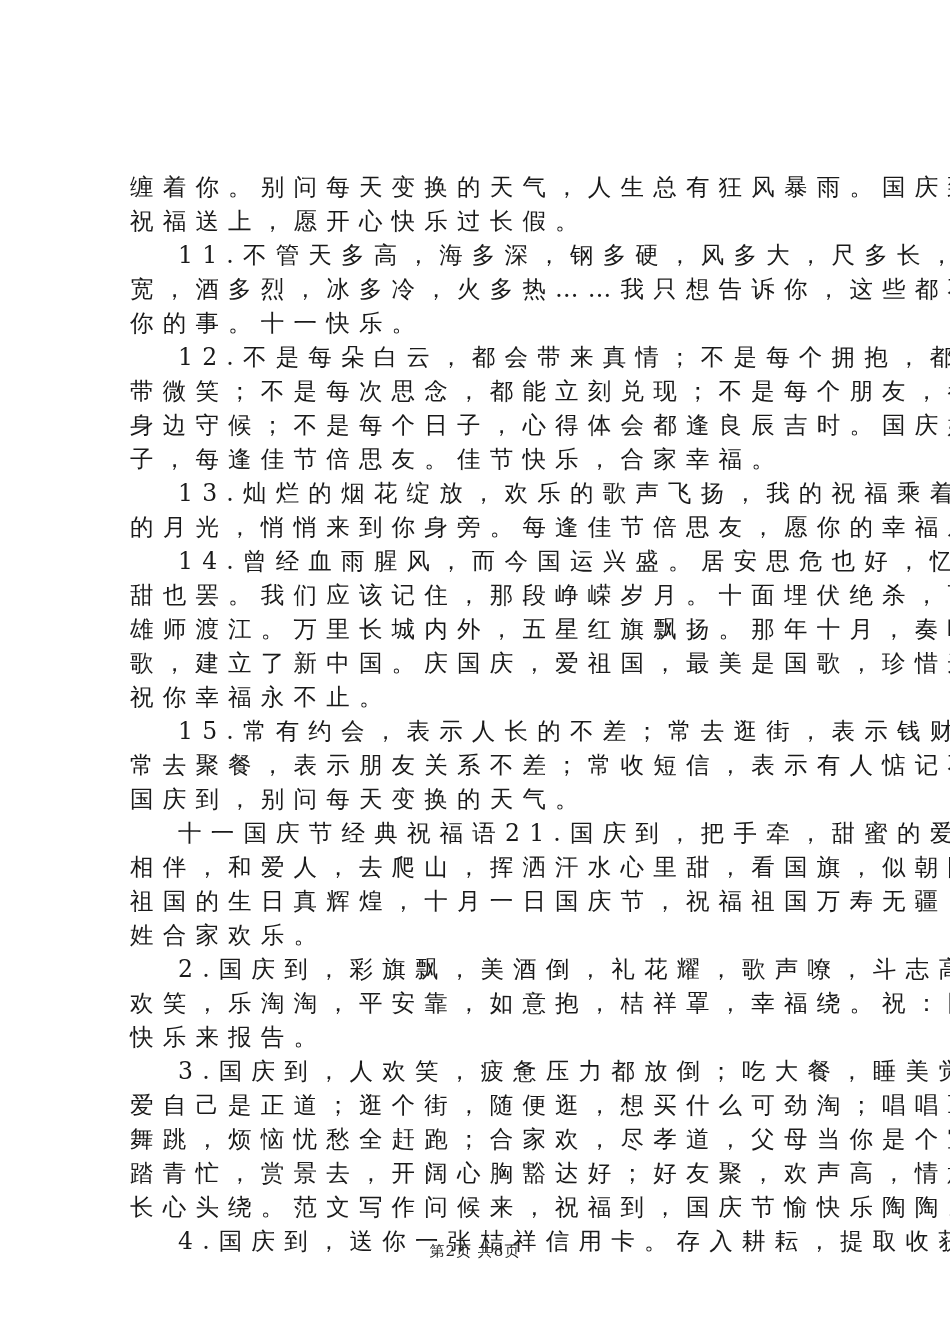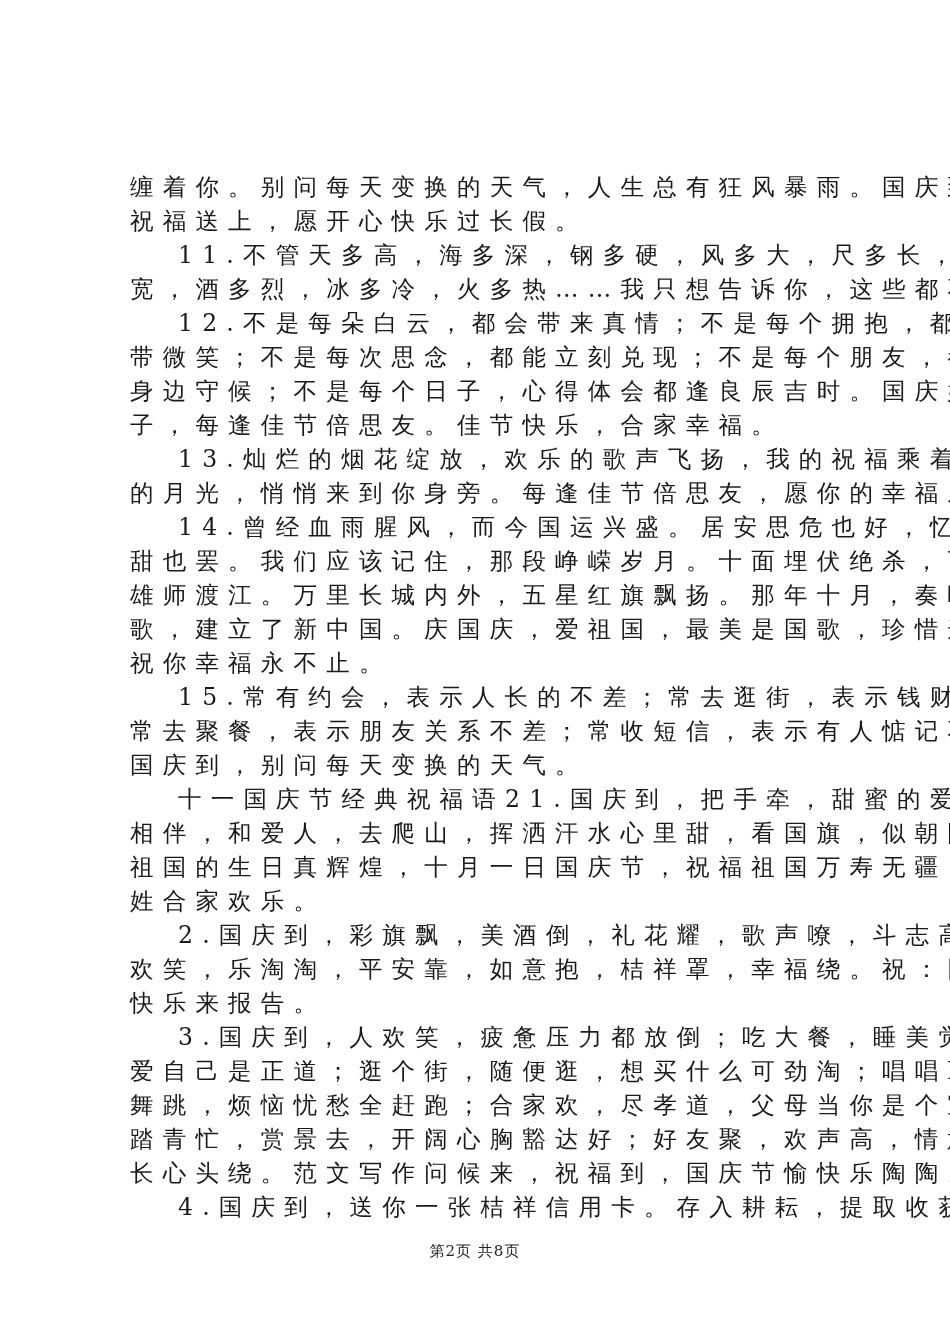--- a/index.html
+++ b/index.html
@@ -13,20 +13,21 @@
             font-size: 15px; color: #222; letter-spacing: 1px; }
 </style>
 </head>
 <body>
 
 <div class="page" id="page">
     <div class="line">缠着你。别问每天变换的天气，人生总有狂风暴雨。国庆到了，</div>
     <div class="line">祝福送上，愿开心快乐过长假。</div>
     <div class="line indent">11.不管天多高，海多深，钢多硬，风多大，尺多长，河多</div>
     <div class="line">宽，酒多烈，冰多冷，火多热……我只想告诉你，这些都不关</div>
+    <div class="line">你的事。十一快乐。</div>
     <div class="line indent">12.不是每朵白云，都会带来真情；不是每个拥抱，都会面</div>
     <div class="line">带微笑；不是每次思念，都能立刻兑现；不是每个朋友，都在</div>
     <div class="line">身边守候；不是每个日子，心得体会都逢良辰吉时。国庆好日</div>
     <div class="line">子，每逢佳节倍思友。佳节快乐，合家幸福。</div>
     <div class="line indent">13.灿烂的烟花绽放，欢乐的歌声飞扬，我的祝福乘着洁白</div>
     <div class="line">的月光，悄悄来到你身旁。每逢佳节倍思友，愿你的幸福乐无</div>
     <div class="line indent">14.曾经血雨腥风，而今国运兴盛。居安思危也好，忆苦思</div>
     <div class="line">甜也罢。我们应该记住，那段峥嵘岁月。十面埋伏绝杀，百万</div>
     <div class="line">雄师渡江。万里长城内外，五星红旗飘扬。那年十月，奏响凯</div>
     <div class="line">歌，建立了新中国。庆国庆，爱祖国，最美是国歌，珍惜这来</div>

